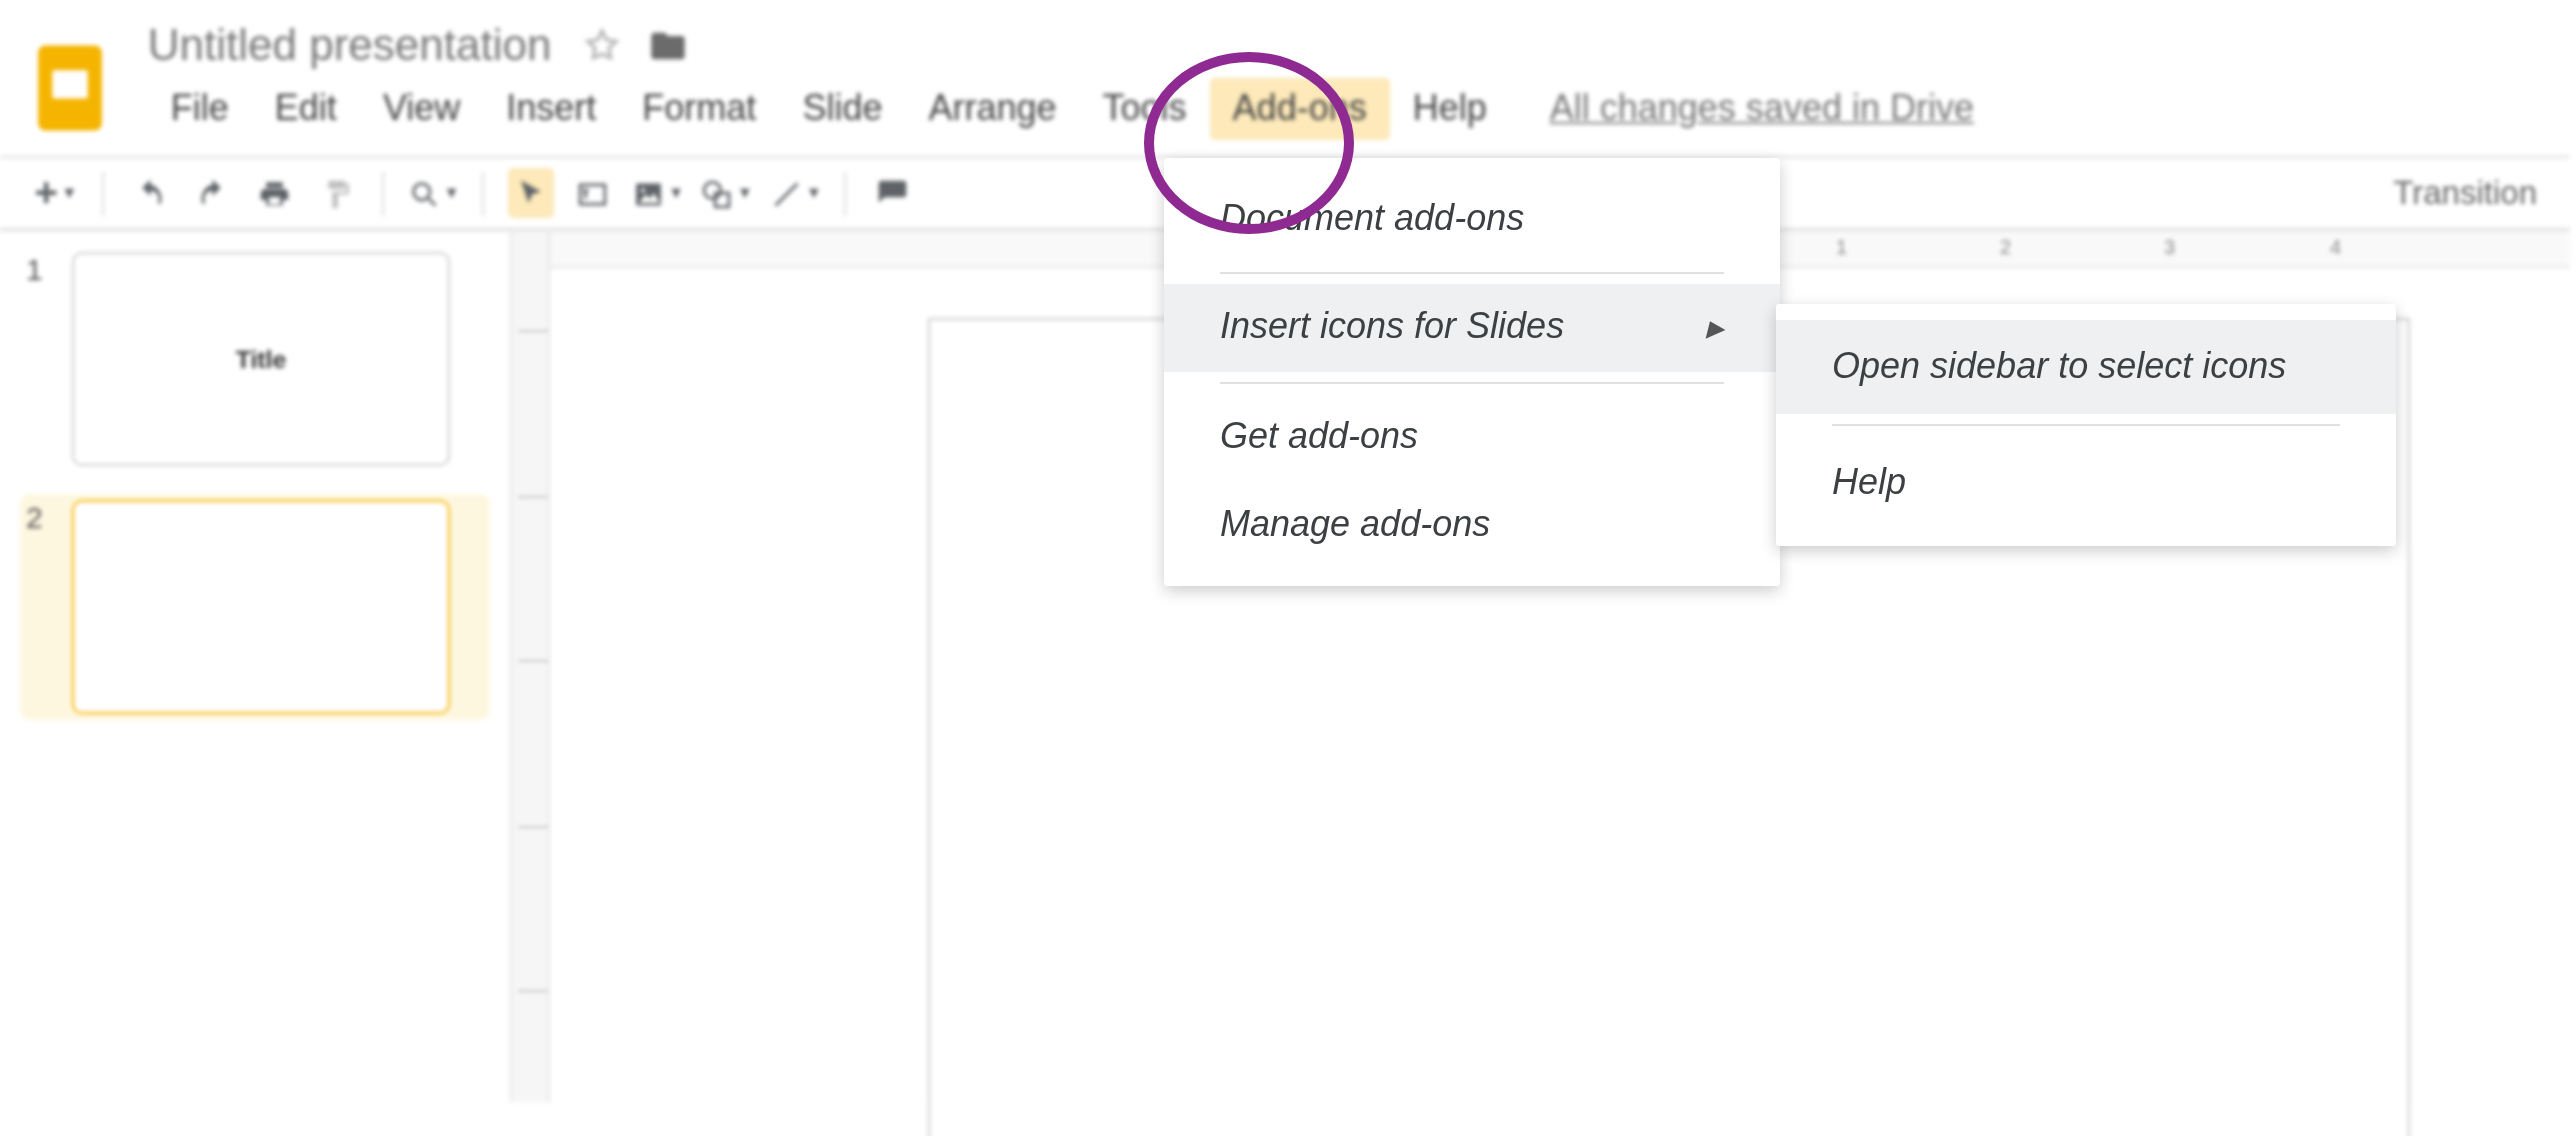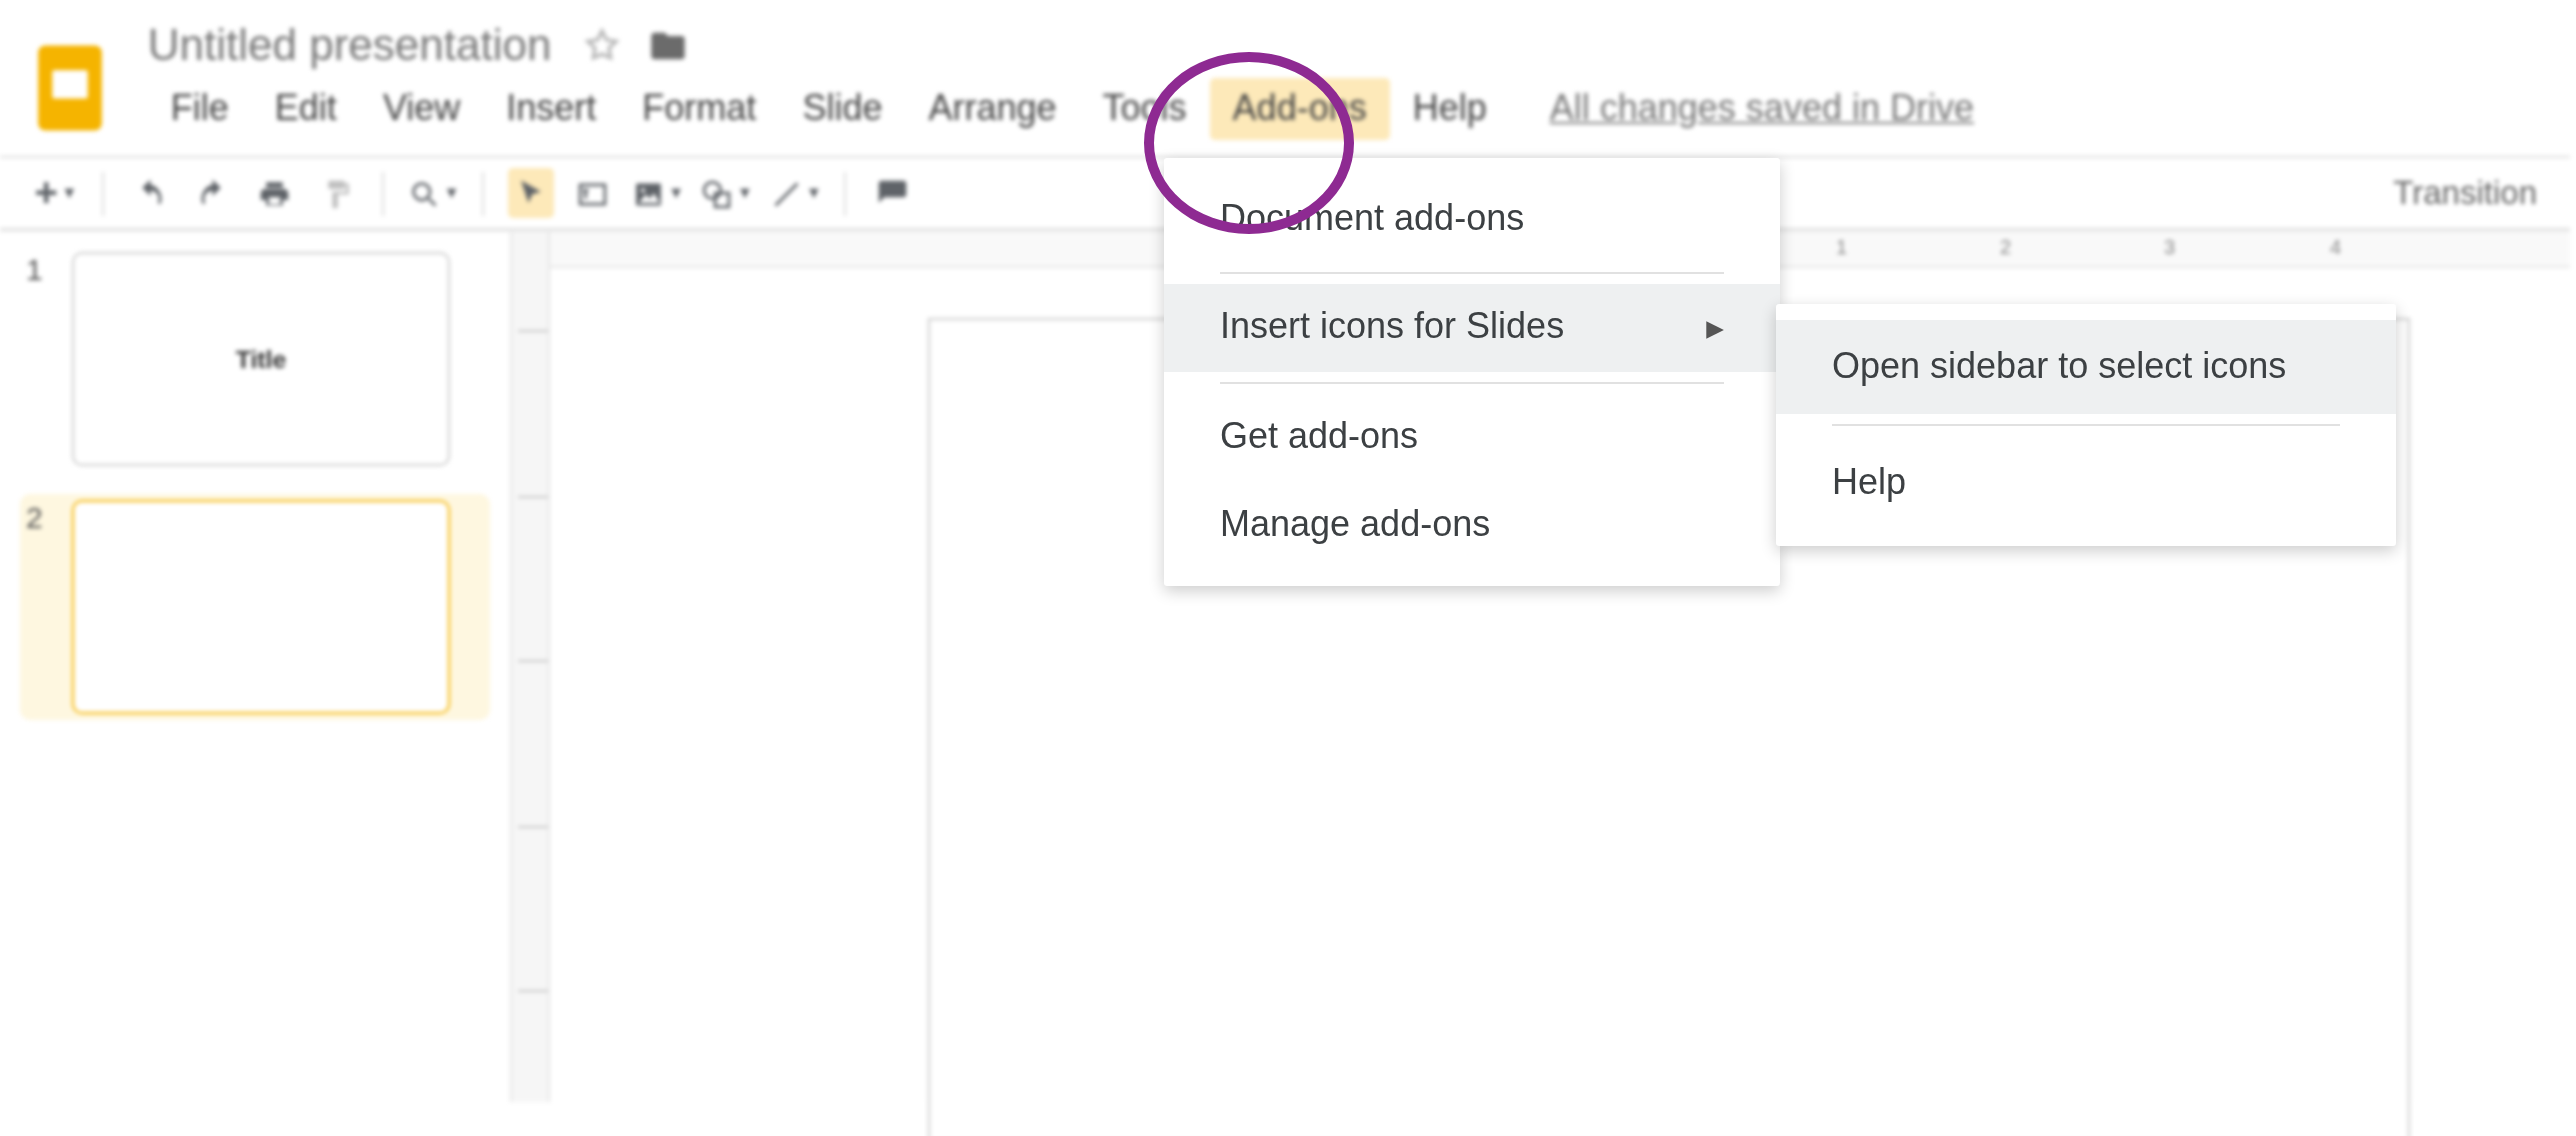--- a/index.html
+++ b/index.html
@@ -156,21 +156,21 @@
   .highlight-circle {
     position:absolute;
     top: 26px; left: 572px;
     width: 105px; height: 91px;
     border: 5px solid #8e2a92;
     border-radius: 50%;
     pointer-events:none;
     z-index: 50;
   }
   
-  .crisp { position:absolute; inset:0; pointer-events:none; }
+  .crisp { position:absolute; inset:0; pointer-events:none;font-style:italic; }
   .crisp > * { pointer-events:auto; }
   
   svg { display:block; }
 </style>
 </head>
 <body>
 
 <div class="scale-wrap">
 
   <div class="titlebar">

